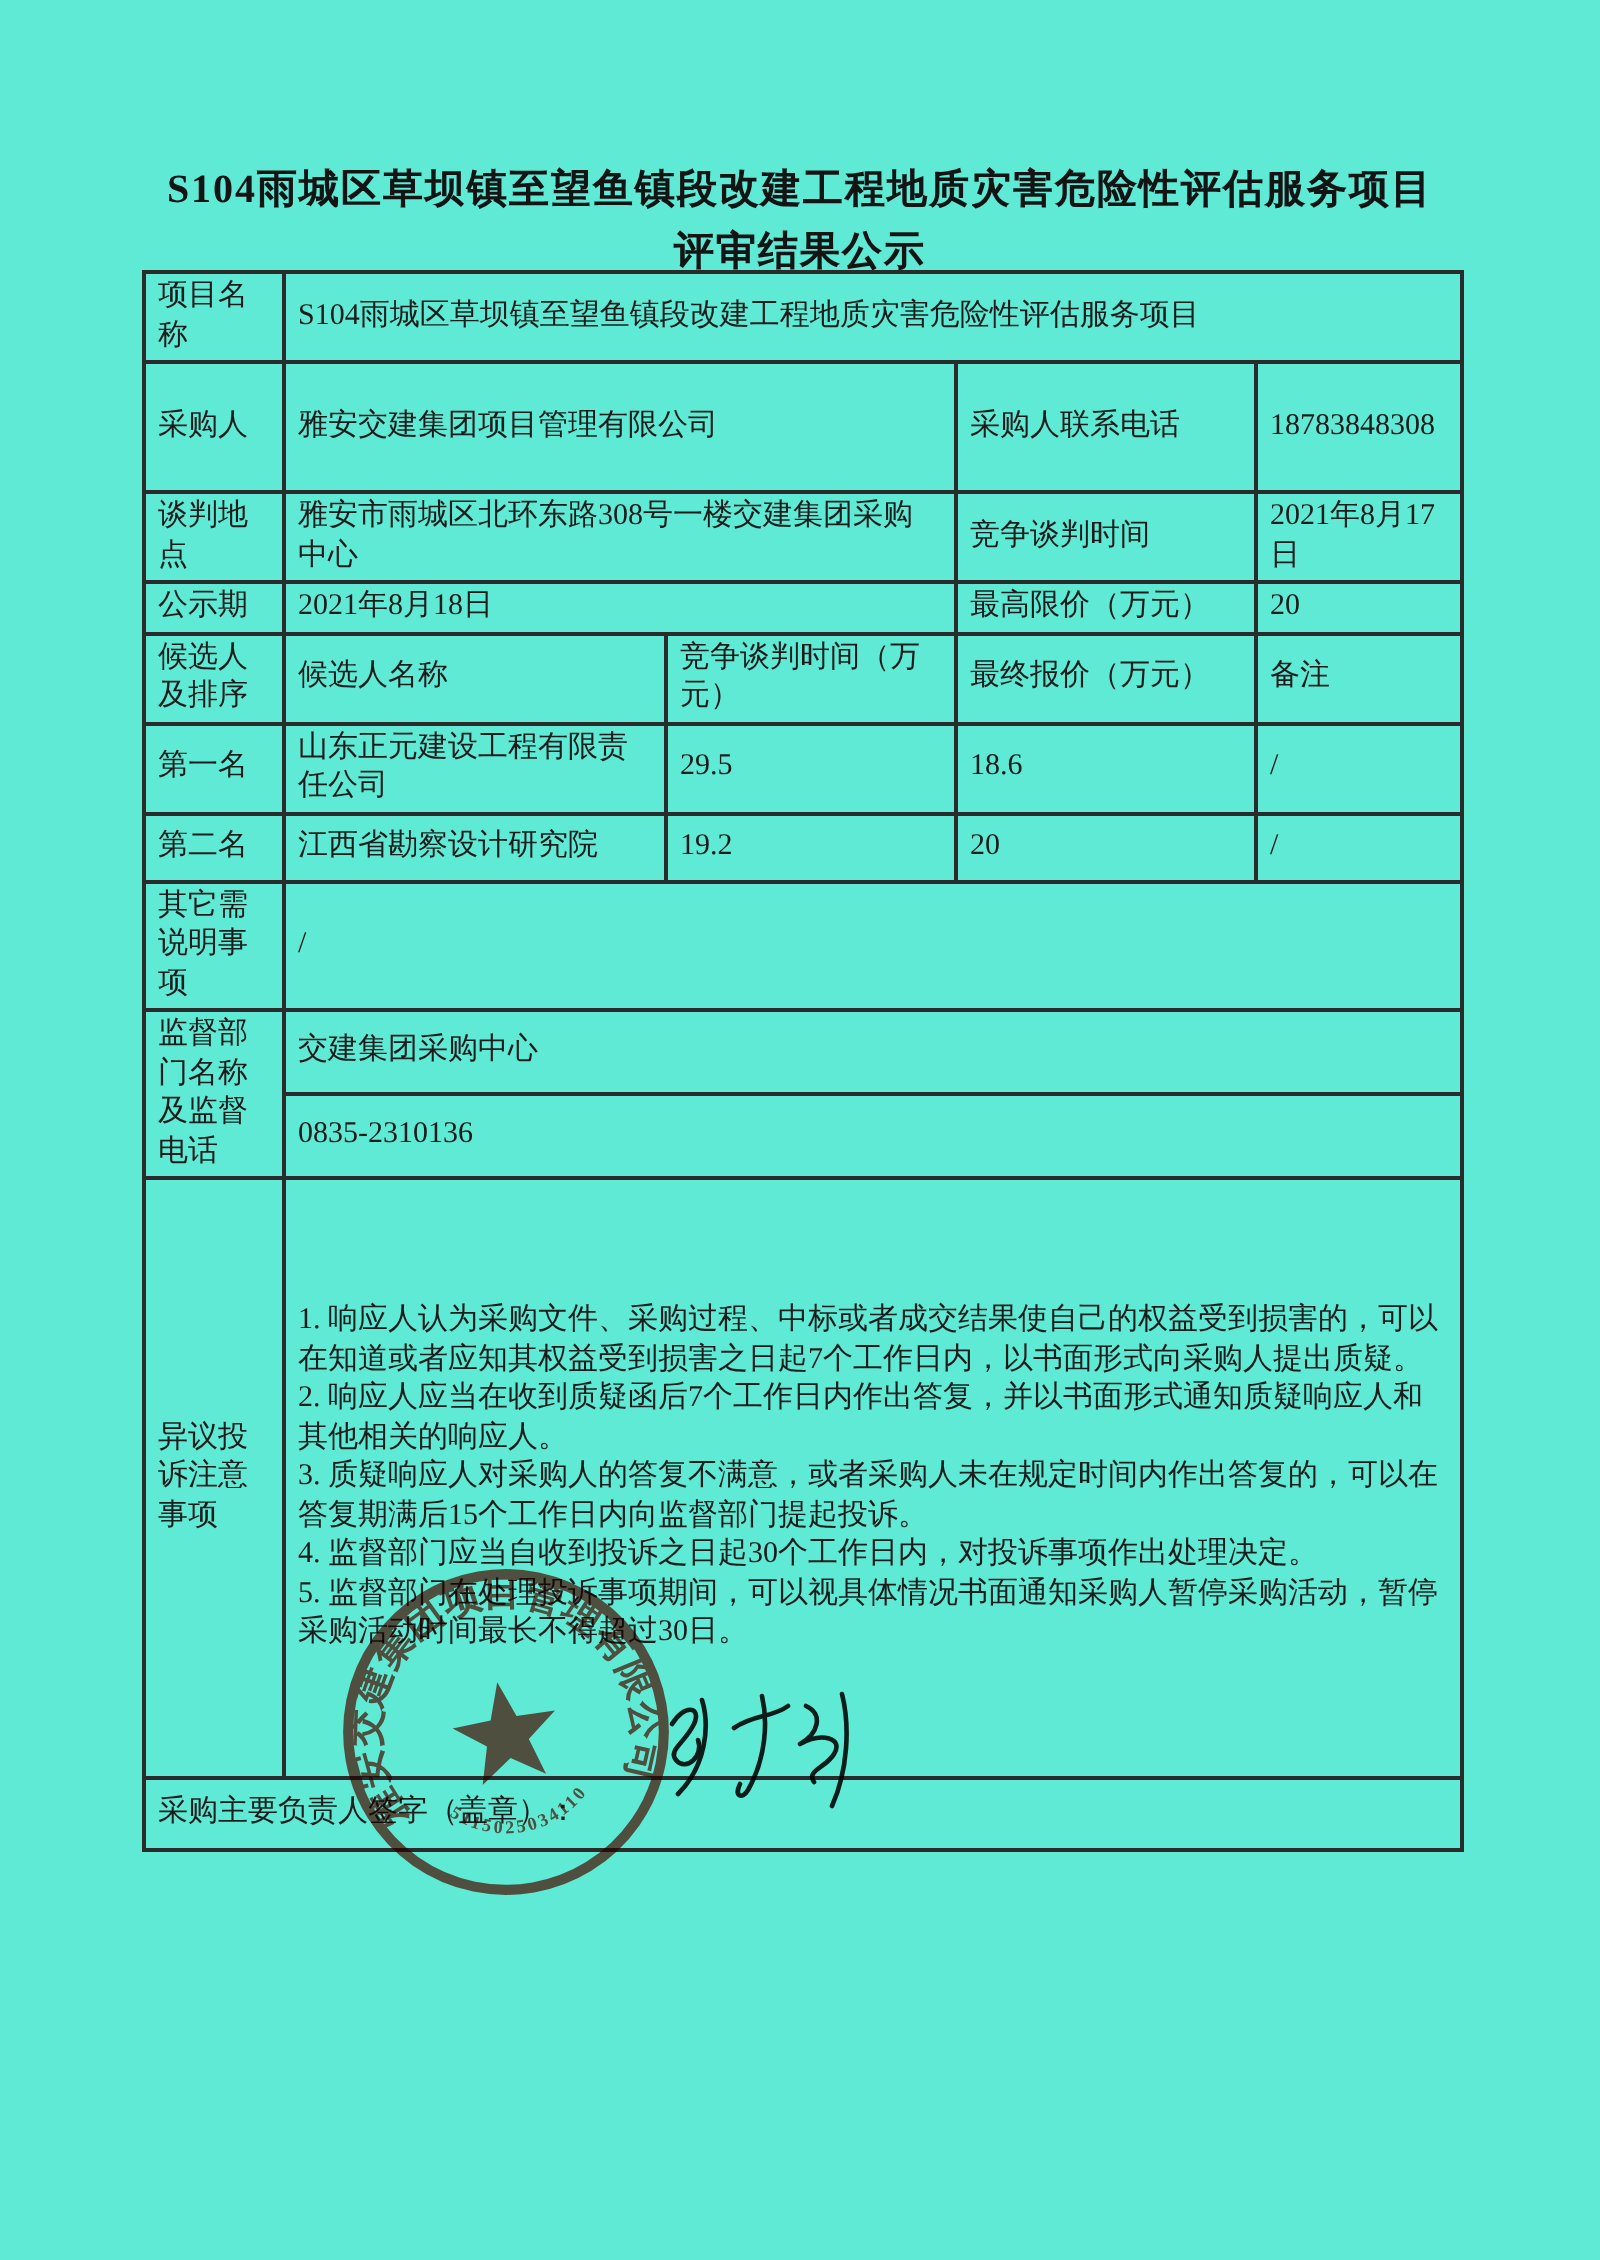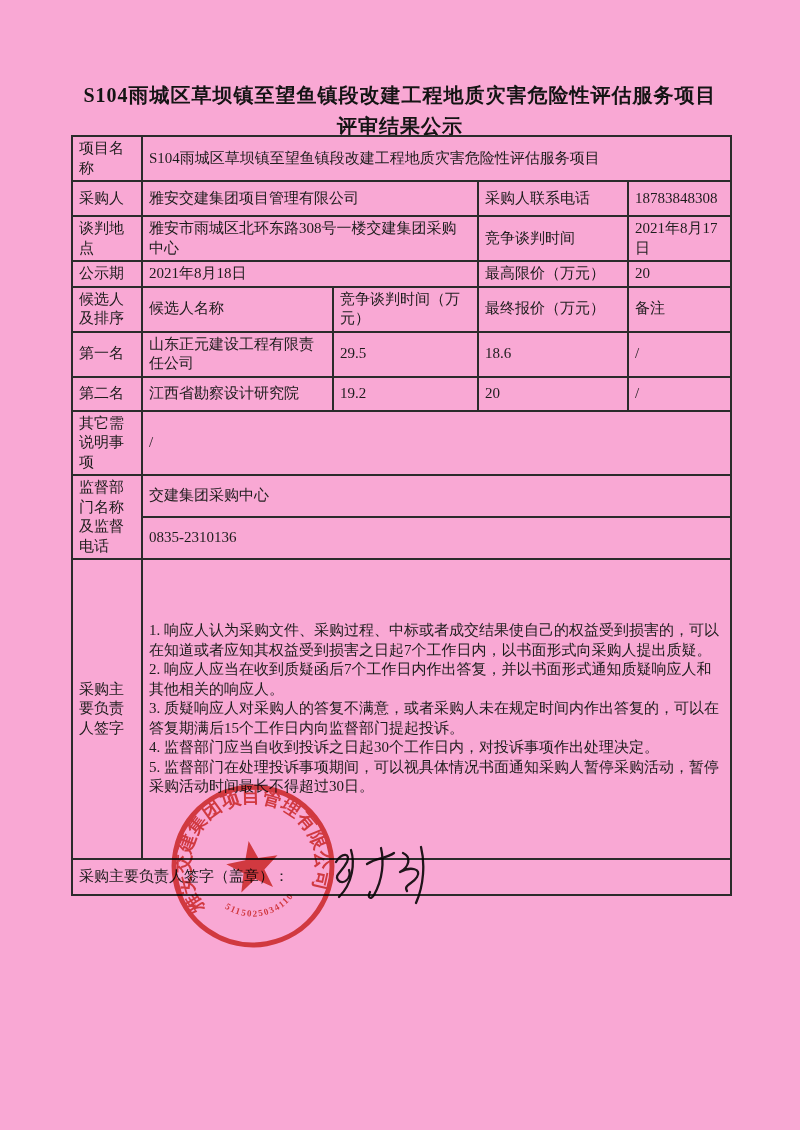--- a/index.html
+++ b/index.html
@@ -1,19 +1,19 @@
 <!DOCTYPE html>
 <html><head>
 <meta charset="utf-8">
 <style>
   html,body{margin:0;padding:0;background:#ffffff;}
   .page{
     position:relative;
     width:800px;height:1130px;
-    background:#f9a8d4;
+    background:#5eead4;
     font-family:"Liberation Serif","DejaVu Serif",serif;
     color:#1c1c1c;
     overflow:hidden;
   }
   .title{
     position:absolute;top:80px;left:0;width:800px;
     text-align:center;
     font-size:20px;font-weight:bold;
     line-height:1.55;letter-spacing:1px;
     margin:0;color:#141414;
@@ -74,21 +74,21 @@
         <col style="width:150px">
         <col style="width:103px">
     </colgroup>
 
     <tbody>
         <tr style="height:43px">
       <td class="lab">项目名称</td>
       <td class="lft" colspan="4">S104雨城区草坝镇至望鱼镇段改建工程地质灾害危险性评估服务项目</td>
     </tr>
 
-    <tr style="height:35px">
+    <tr style="height:65px">
       <td class="lab">采购人</td>
       <td class="lft" colspan="2">雅安交建集团项目管理有限公司</td>
       <td class="cen">采购人联系电话</td>
       <td class="cen">18783848308</td>
     </tr>
 
     <tr style="height:43px">
       <td class="lab">谈判地点</td>
       <td class="lft" colspan="2">雅安市雨城区北环东路308号一楼交建集团采购中心</td>
       <td class="cen">竞争谈判时间</td>
@@ -133,21 +133,21 @@
 
     <tr style="height:40px">
       <td class="lab cen" rowspan="2">监督部门名称及监督电话</td>
       <td class="cen" colspan="4">交建集团采购中心</td>
     </tr>
     <tr style="height:40px">
       <td class="cen" colspan="4">0835-2310136</td>
     </tr>
 
     <tr style="height:300px">
-      <td class="lab">采购主要负责人签字</td>
+      <td class="lab">异议投诉注意事项</td>
       <td class="notice" colspan="4">
         <div>1. 响应人认为采购文件、采购过程、中标或者成交结果使自己的权益受到损害的，可以在知道或者应知其权益受到损害之日起7个工作日内，以书面形式向采购人提出质疑。</div>
         <div>2. 响应人应当在收到质疑函后7个工作日内作出答复，并以书面形式通知质疑响应人和其他相关的响应人。</div>
         <div>3. 质疑响应人对采购人的答复不满意，或者采购人未在规定时间内作出答复的，可以在答复期满后15个工作日内向监督部门提起投诉。</div>
         <div>4. 监督部门应当自收到投诉之日起30个工作日内，对投诉事项作出处理决定。</div>
         <div>5. 监督部门在处理投诉事项期间，可以视具体情况书面通知采购人暂停采购活动，暂停采购活动时间最长不得超过30日。</div>
       </td>
     </tr>
 
     <tr style="height:36px">

